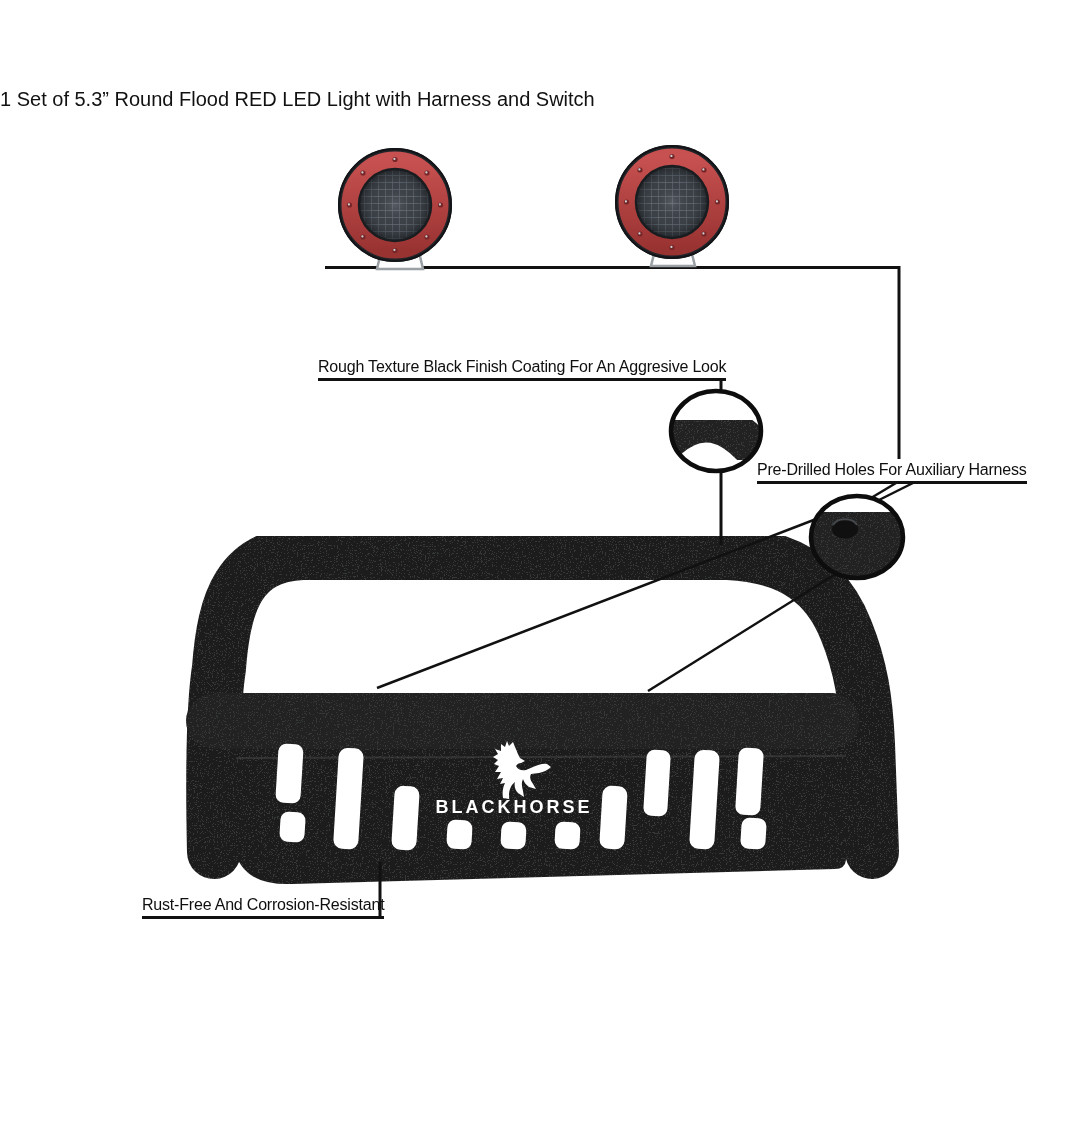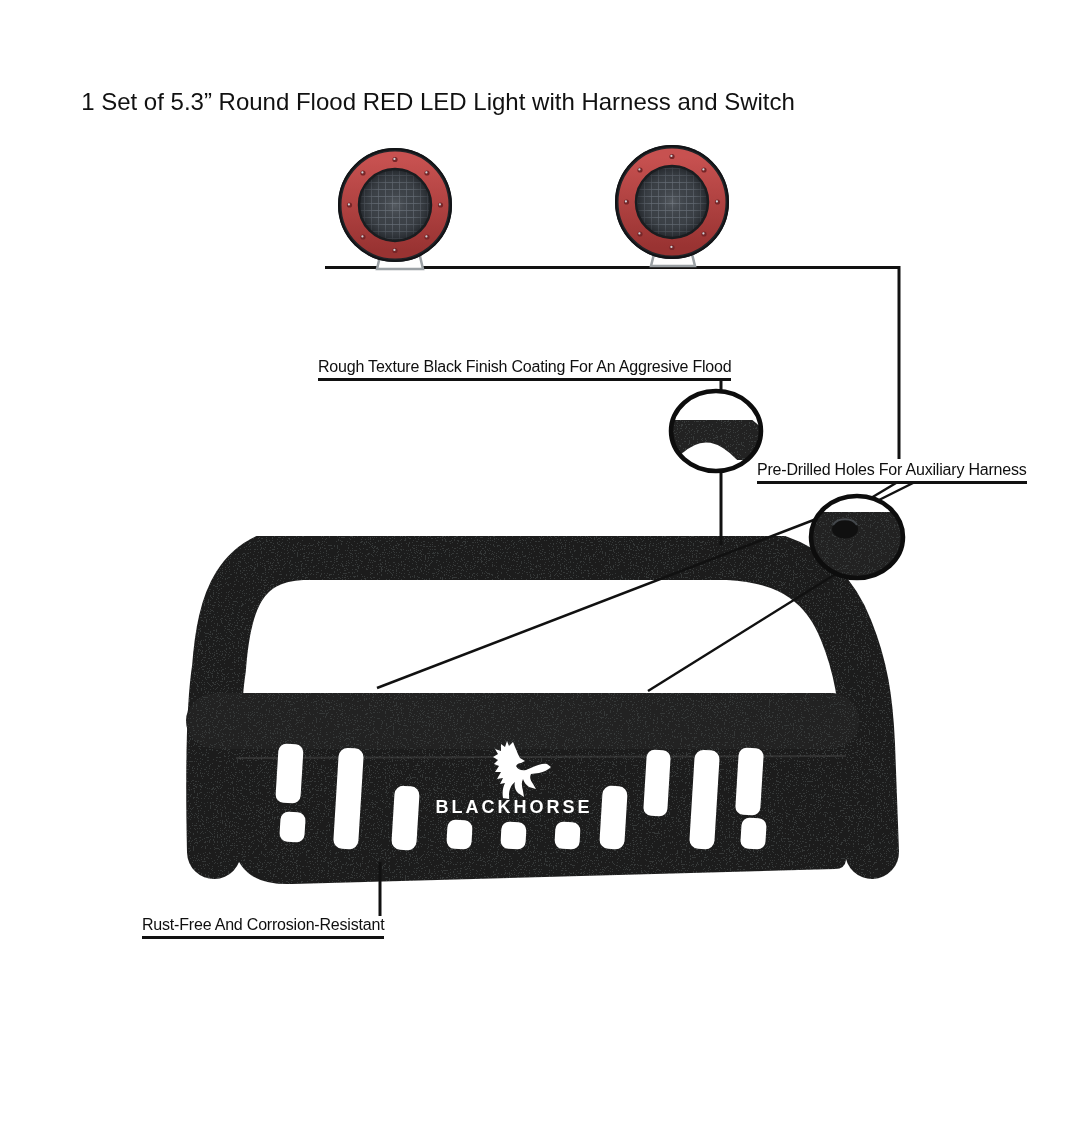--- a/index.html
+++ b/index.html
@@ -1,30 +1,30 @@
 <!DOCTYPE html>
 <html><head>
 <meta charset="utf-8">
 <style>
   html,body{margin:0;padding:0;background:#fff;}
   .canvas{
     position:relative;width:1080px;height:1131px;background:#fff;overflow:hidden;
     font-family:"Liberation Sans",sans-serif;
   }
   .title{
-    position:absolute;left:0;top:88px;width:876px;text-align:center;
-    font-size:24px;color:#111;letter-spacing:0;
+    position:absolute;left:0;top:88px;width:876px;
+    font-size:20px;color:#111;letter-spacing:0;
   }
   .callout-label{
     position:absolute;font-size:16px;color:#0f0f0f;white-space:nowrap;
     letter-spacing:-0.2px;border-bottom:3px solid #111;padding-bottom:2px;
   }
   .label-texture{left:318px;top:358px;}
   .label-holes{left:757px;top:461px;}
-  .label-rust{left:142px;top:896px;margin-top:20px;}
+  .label-rust{left:142px;top:896px;}
   svg.scene{position:absolute;left:0;top:0;}
 </style>
 </head>
 <body>
 
 <div class="canvas">
 
   <div class="title">1 Set of 5.3” Round Flood RED LED Light with Harness and Switch</div>
 
   <svg class="scene" width="1080" height="1131" viewBox="0 0 1080 1131">
@@ -193,19 +193,19 @@
         <g filter="url(#rough)">
           <rect x="804" y="512" width="110" height="70" fill="#212121"></rect>
         </g>
         <ellipse cx="845" cy="529" rx="13" ry="9.5" fill="#101010"></ellipse>
         <path d="M833 525 A 13 9.5 0 0 1 857 525" fill="none" stroke="#4a4f54" stroke-width="2" opacity="0.85"></path>
       </g>
       <ellipse cx="857" cy="537" rx="46" ry="41" fill="none" stroke="#0d0d0d" stroke-width="4.5"></ellipse>
     </g>
   </svg>
 
-  <div class="callout-label label-texture">Rough Texture Black Finish Coating For An Aggresive Flood</div>
+  <div class="callout-label label-texture">Rough Texture Black Finish Coating For An Aggresive Look</div>
 
   <div class="callout-label label-holes">Pre-Drilled Holes For Auxiliary Harness</div>
 
   <div class="callout-label label-rust">Rust-Free And Corrosion-Resistant</div>
 
 </div>
 
 </body></html>

